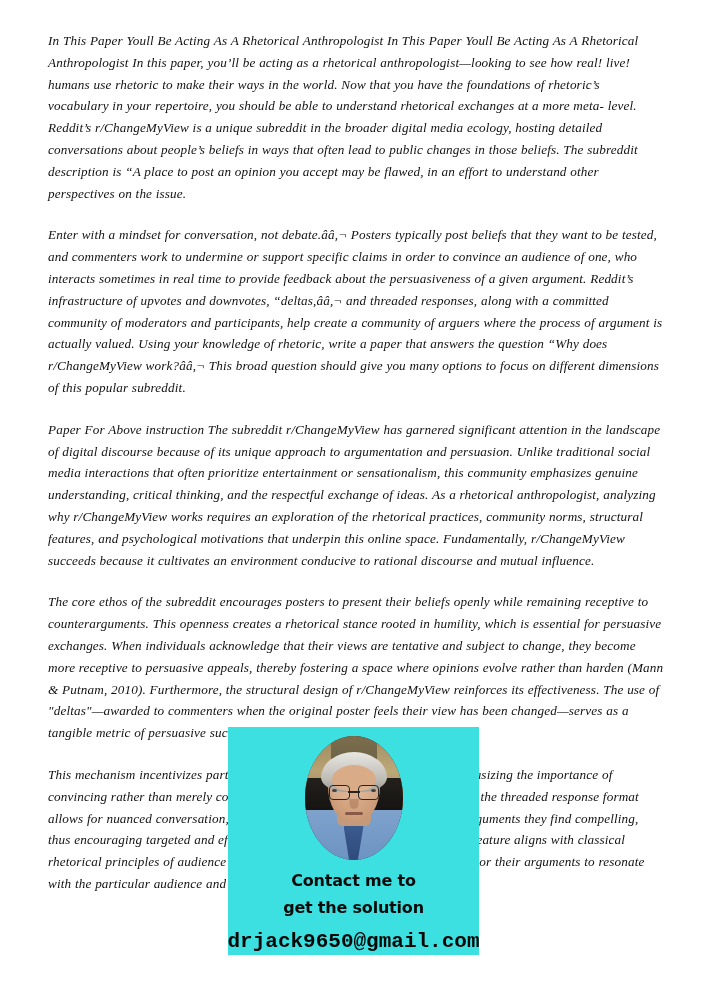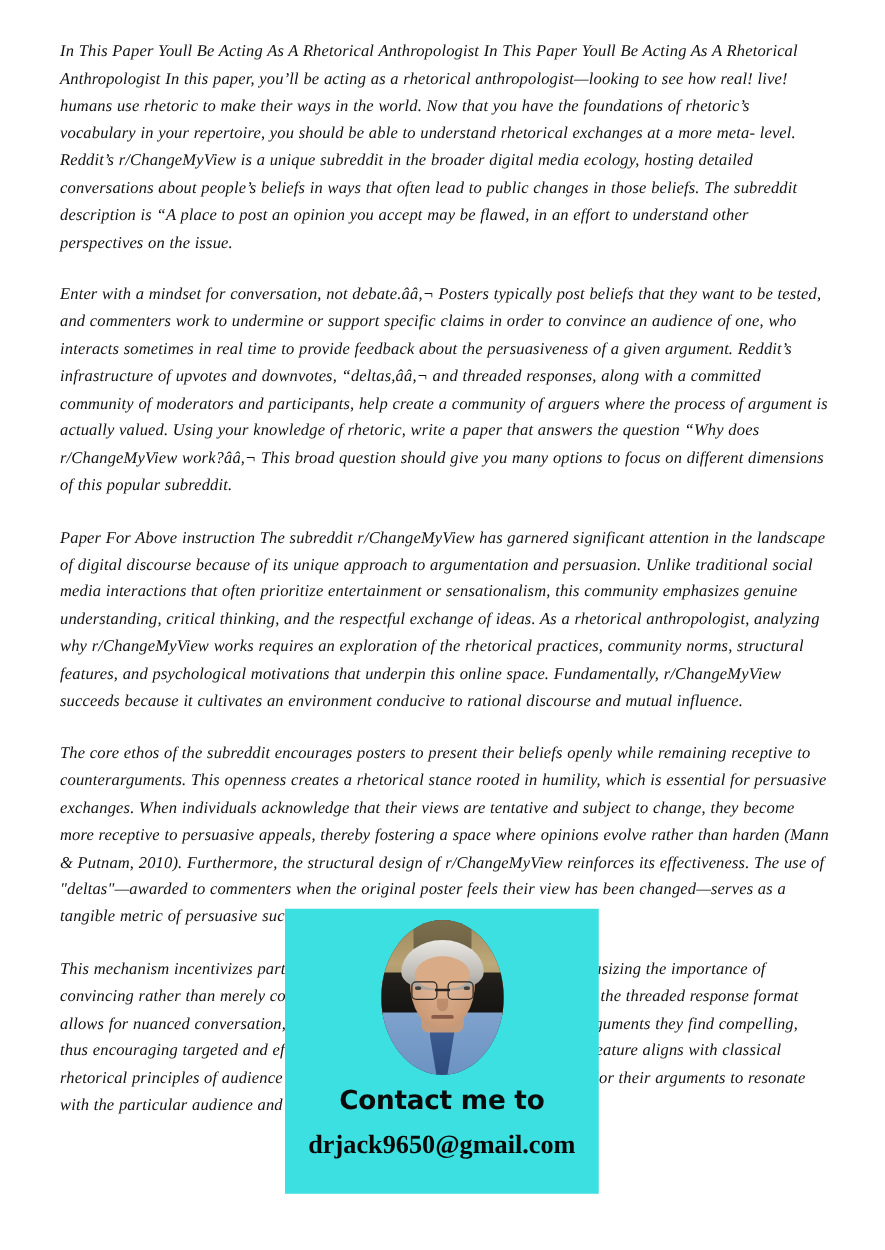--- a/index.html
+++ b/index.html
@@ -135,30 +135,30 @@
   }
   .ph-nose {
     position:absolute; left:50%; top:63px; transform:translateX(-50%);
     width:9px; height:10px; background:rgba(168,118,88,0.55); border-radius:0 0 50% 50%;
   }
 
   #overlay-headline {
     margin-top: 7px;
     font-family: "DejaVu Sans", "Liberation Sans", sans-serif;
     font-weight: 700;
-    font-size: 21px;
+    font-size: 16px;
     line-height: 27px;
     color: #0b0b0b;
     text-align: center;
     letter-spacing: -0.2px;
   }
   #overlay-headline .l2 { display: block; }
   #overlay-email {
     margin-top: 9px;
-    font-family: Liberation Serif, serif;
+    font-family: Liberation Mono, monospace;
     font-weight: 700;
     font-size: 21px;
     line-height: 24px;
     color: #080808;
     text-align: right;
   }
 </style>
 </head>
 <body>
 
@@ -188,19 +188,20 @@
       <div class="ph-eye l"></div>
       <div class="ph-eye r"></div>
       <div class="ph-glasses">
         <span class="l"></span>
           <span class="r"></span>
       </div>
     </div>
 
     <div id="overlay-headline">
       <span class="l1">Contact me to</span>
+      <span class="l2">get the solution</span>
     </div>
 
     <div id="overlay-email">drjack9650@gmail.com</div>
 
   </div>
 
 </div>
 
 </body></html>

